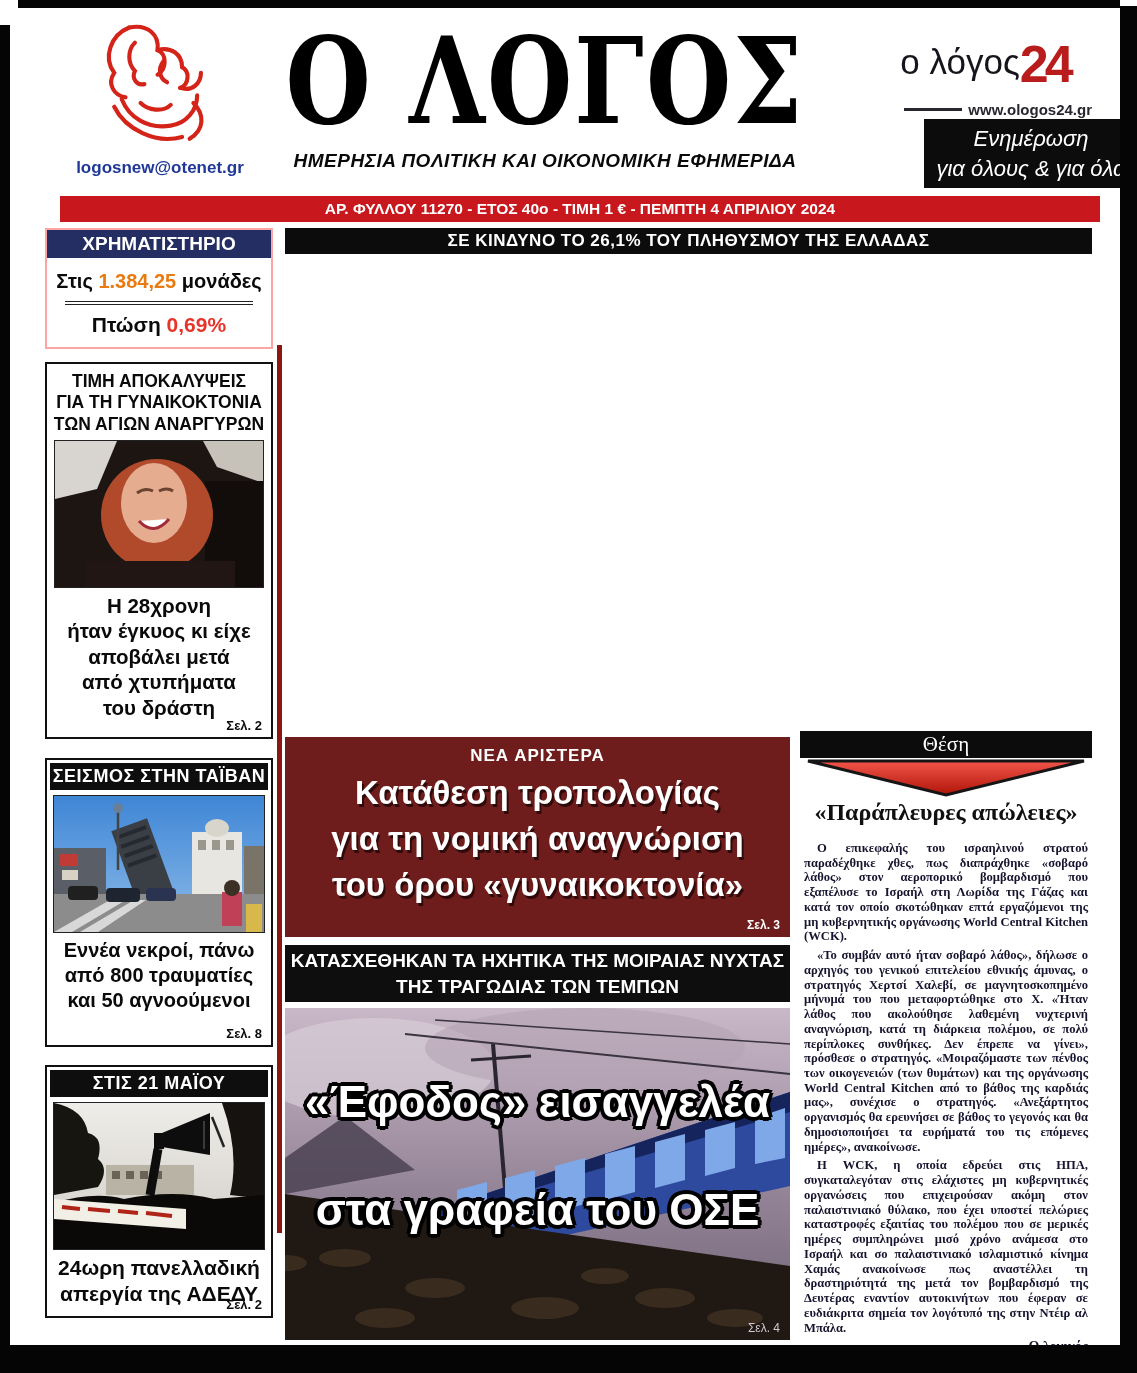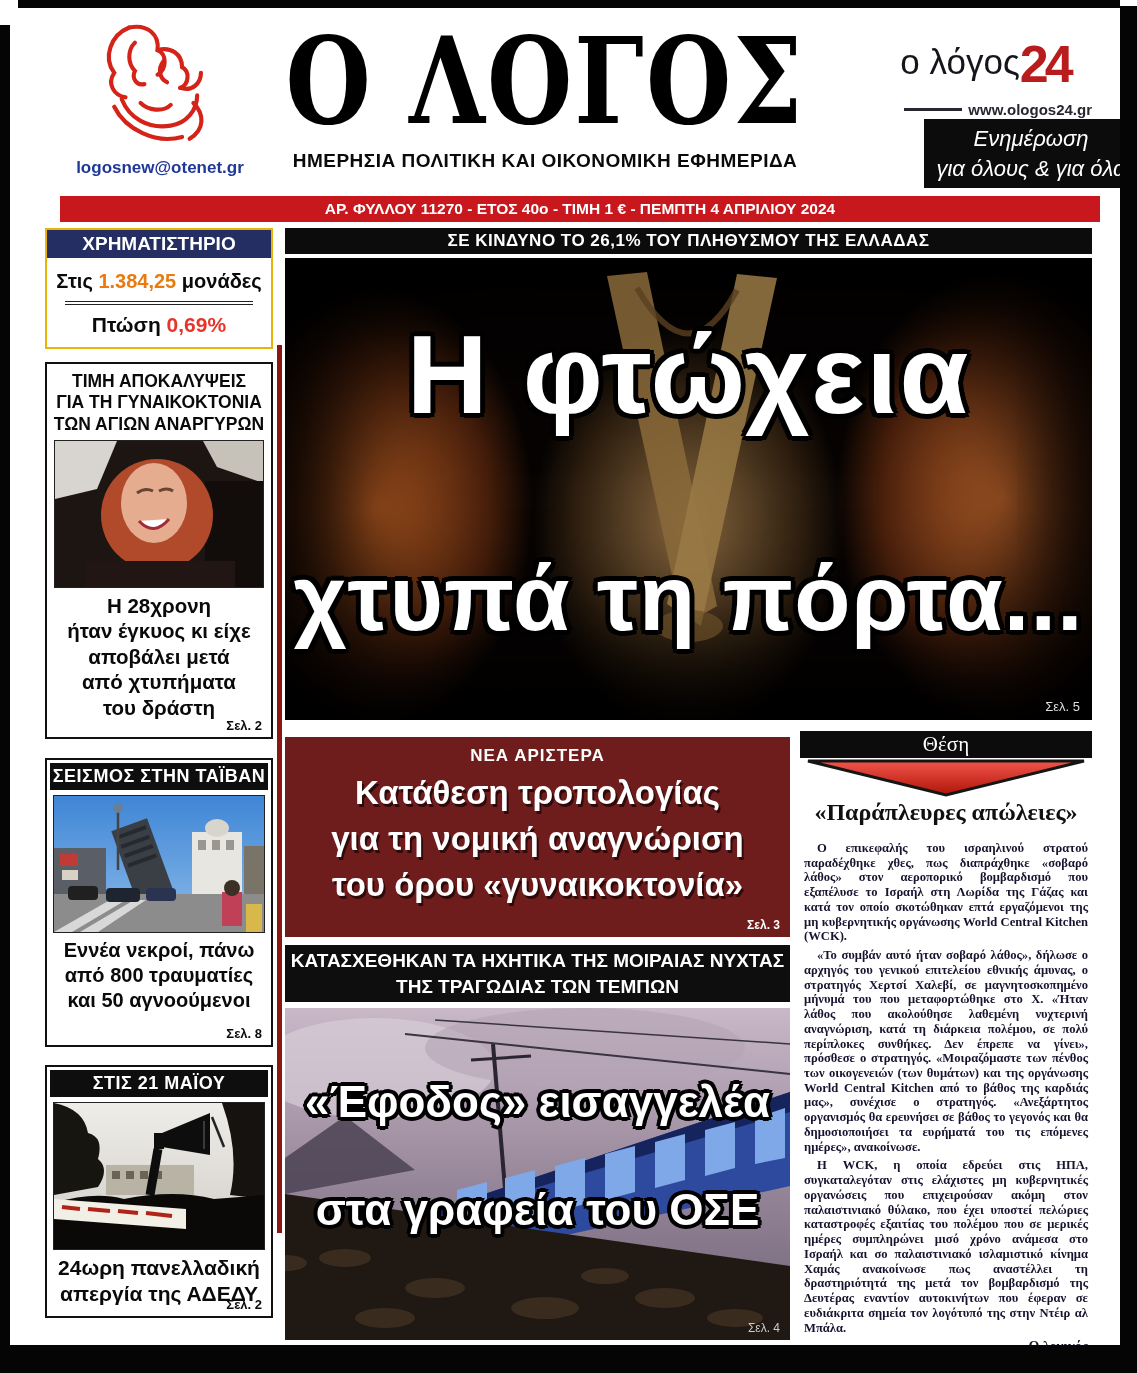--- a/index.html
+++ b/index.html
@@ -14,33 +14,33 @@
   .b-left{left:0;top:25px;width:10px;height:1348px;background:#050505;}
   .b-right{left:1120px;top:6px;width:17px;height:1367px;background:#050505;}
   .b-bottom{left:10px;top:1345px;width:1127px;height:28px;background:#050505;}
 
   
   .logo-art{left:72px;top:20px;width:190px;height:132px;}
   .email{left:35px;top:158px;width:250px;text-align:center;color:#1f3796;font-weight:bold;font-size:17px;}
   .title{left:275px;top:22px;width:540px;text-align:center;
          font-family:"DejaVu Serif","Liberation Serif",serif;font-weight:700;font-size:98px;line-height:1;
          color:#000;transform:scaleY(1.22);transform-origin:top center;letter-spacing:2px;}
-  .subtitle{left:255px;top:150px;width:580px;text-align:center;font-weight:bold;font-size:19px;color:#0a0a0a;letter-spacing:.5px;}
+  .subtitle{left:255px;top:150px;width:580px;text-align:center;font-weight:bold;font-size:19px;color:#0a0a0a;letter-spacing:.5px;font-style:italic;}
   .sitelogo{left:870px;top:34px;width:230px;text-align:center;color:#17141c;}
   .site-name{font-size:35px;font-weight:normal;font-family:"Liberation Sans",sans-serif;}
   .site-24{font-size:52px;font-weight:bold;letter-spacing:-4px;color:#b91c1c;vertical-align:-8px;}
   .siteurl{left:880px;top:101px;width:212px;font-size:15px;font-weight:bold;color:#2a2630;text-align:right;}
   .siteurl .dash{display:inline-block;width:58px;height:0;border-top:3px solid #2a2630;vertical-align:4px;margin-right:6px;}
   .tagline{left:878px;top:119px;width:214px;height:69px;background:#0c0c0c;color:#fff;
            font-style:italic;font-size:22px;line-height:1.35;padding-top:5px;box-sizing:border-box;margin-left:46px;}
   .issue-bar{left:60px;top:196px;width:1040px;height:26px;background:#c8171d;color:#fff;
              font-weight:bold;font-size:15.5px;line-height:26px;text-align:center;}
 
   
-  .stocks{left:45px;top:228px;width:228px;border:2px solid #eab308;box-sizing:border-box;background:#fff;}
+  .stocks{left:45px;top:228px;width:228px;border:2px solid #fca5a5;box-sizing:border-box;background:#fff;}
   .stocks-h{height:28px;background:#252e63;color:#fff;font-weight:bold;font-size:19px;line-height:28px;text-align:center;}
   .stocks-b{padding:12px 4px 10px;text-align:center;}
   .stk1{font-size:20px;font-weight:bold;color:#0a0a0a;}
   .stk1 .val{color:#e97b10;}
   .stk-div{margin:8px 14px;border-bottom:4px double #222;}
   .stk2{font-size:21px;font-weight:bold;color:#0a0a0a;}
   .stk2 .val{color:#e7342a;}
 
   
   .side-box{left:45px;width:228px;border:2px solid #111;box-sizing:border-box;background:#fff;}
@@ -249,31 +249,20 @@
     </div>
     <div class="side-sum pre ctr" style="font-size:21px">24ωρη πανελλαδική
 απεργία της ΑΔΕΔΥ</div>
     <div class="side-ref">Σελ. 2</div>
   </div>
 
   <div class="abs main-banner">ΣΕ ΚΙΝΔΥΝΟ ΤΟ 26,1% ΤΟΥ ΠΛΗΘΥΣΜΟΥ ΤΗΣ ΕΛΛΑΔΑΣ</div>
 
   <div class="abs red-rule"></div>
 
-  <div class="abs lead-photo">
-    <svg width="807" height="462" viewBox="0 0 807 462" style="position:absolute;left:0;top:0">
-      <polygon points="322,18 398,368 432,348 362,14" fill="#8a6a3a" opacity="0.85"></polygon>
-      <polygon points="492,20 416,368 382,346 452,16" fill="#9a7a45" opacity="0.85"></polygon>
-      <path d="M352,30 Q404,120 452,32" stroke="#5a4020" stroke-width="6" fill="none" opacity="0.8"></path>
-      <ellipse cx="404" cy="368" rx="34" ry="16" fill="#6a4e28" opacity="0.7"></ellipse>
-    </svg>
-    <div class="lead-l1">Η φτώχεια</div>
-    <div class="lead-l2">χτυπά τη πόρτα...</div>
-    <div class="lead-ref">Σελ. 5</div>
-  </div>
 
   <div class="abs amendment">
     <div class="amend-kick">ΝΕΑ ΑΡΙΣΤΕΡΑ</div>
     <div class="amend-head pre">Κατάθεση τροπολογίας
 για τη νομική αναγνώριση
 του όρου «γυναικοκτονία»</div>
     <div class="amend-ref">Σελ. 3</div>
   </div>
 
   <div class="abs tempe-bar pre">ΚΑΤΑΣΧΕΘΗΚΑΝ ΤΑ ΗΧΗΤΙΚΑ ΤΗΣ ΜΟΙΡΑΙΑΣ ΝΥΧΤΑΣ

